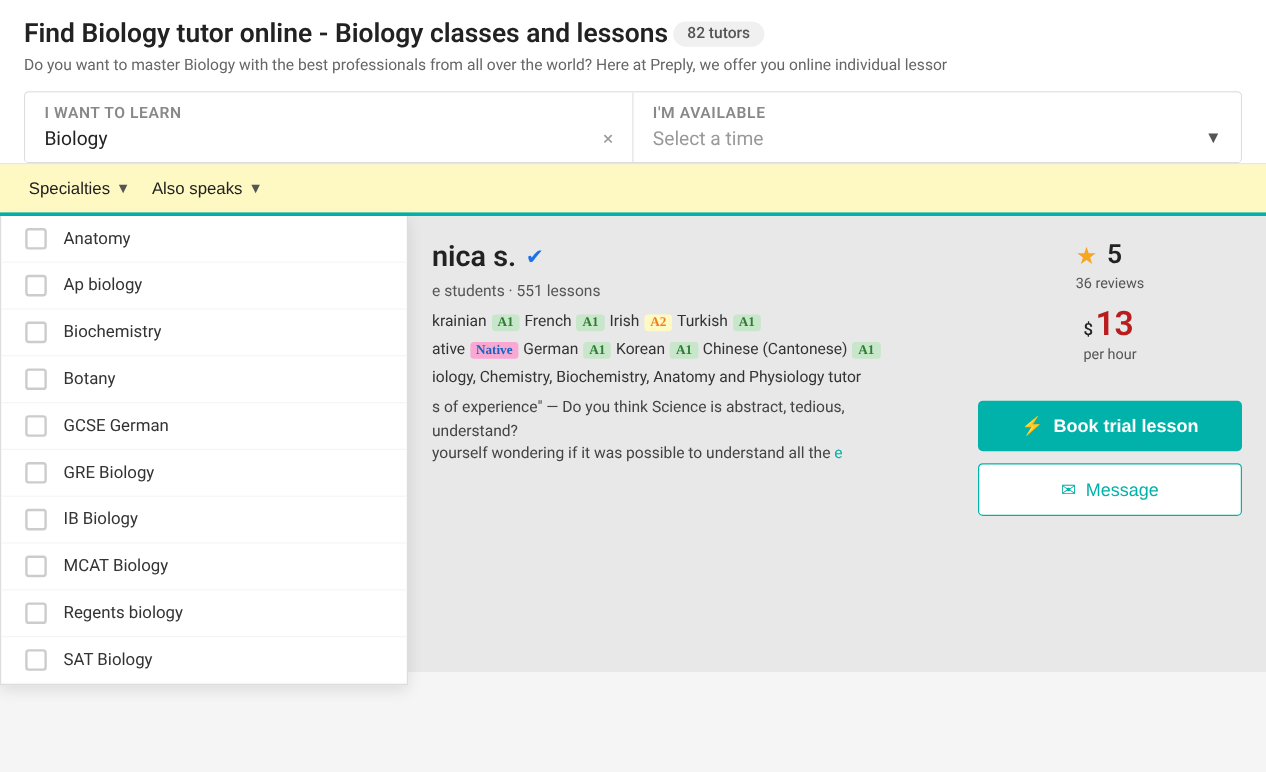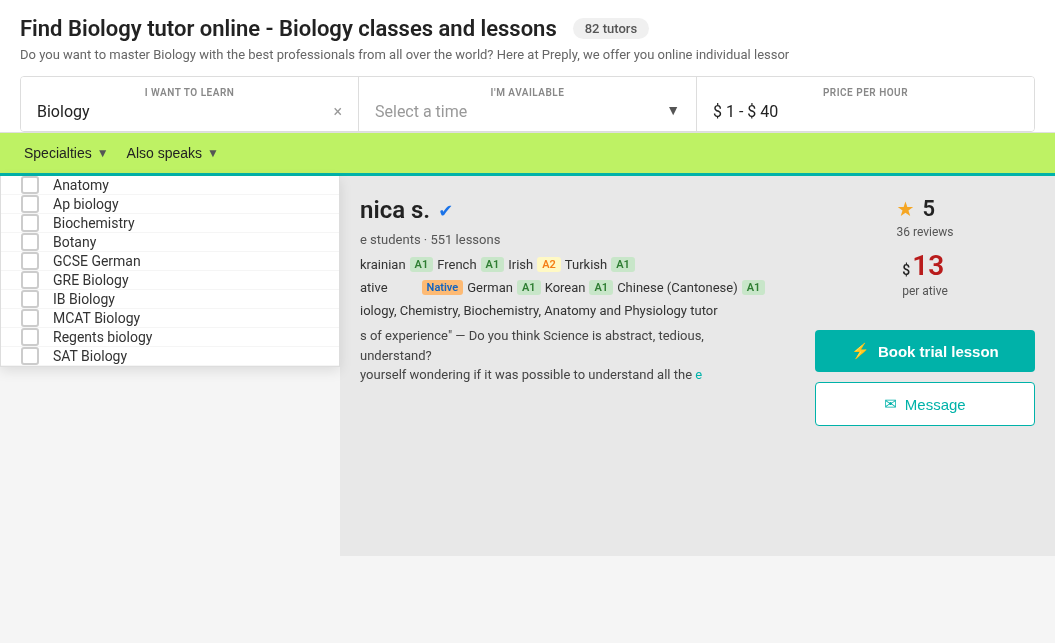--- a/index.html
+++ b/index.html
@@ -14,21 +14,21 @@
     
     .page-header {
       background: #fff;
       padding: 16px 20px 0 20px;
       border-bottom: 1px solid #e0e0e0;
     }
 
     .title-row {
       display: flex;
       align-items: center;
-      gap: 16px;
+      gap: 4px;
       margin-bottom: 6px;
     }
 
     .page-title {
       font-size: 22px;
       font-weight: 600;
       color: #222;
     }
 
     .tutor-count-badge {
@@ -60,27 +60,26 @@
       padding: 10px 16px;
       border-right: 1px solid #ddd;
       background: #fff;
     }
 
     .filter-section:last-child {
       border-right: none;
     }
 
     .filter-label {
-      font-size: 10px;
+      font-size: 13px;
       color: #888;
       font-weight: 600;
       text-transform: uppercase;
       letter-spacing: 0.5px;
       margin-bottom: 4px;
-      text-align: center;
     }
 
     .filter-input-row {
       display: flex;
       align-items: flex-start;
       justify-content: space-between;
     }
 
     .filter-value {
       font-size: 16px;
@@ -94,21 +93,21 @@
       font-weight: 400;
     }
 
     .filter-arrow {
       color: #555;
       font-size: 14px;
     }
 
     
     .specialties-bar {
-      background: #bef264;
+      background: #fef9c3;
       padding: 10px 20px;
       display: flex;
       gap: 10px;
       border-bottom: 3px solid #00b2a9;
     }
 
     .specialties-btn {
       display: flex;
       align-items: center;
       gap: 5px;
@@ -160,21 +159,21 @@
     }
     .dropdown-scroll-area::-webkit-scrollbar-thumb {
       background: #ccc;
       border-radius: 4px;
     }
 
     .checkbox-item {
       display: flex;
       align-items: center;
       gap: 14px;
-      padding: 0 20px;
+      padding: 10px 20px;
       cursor: pointer;
       border-bottom: 1px solid #f5f5f5;
     }
 
     .checkbox-box {
       width: 18px;
       height: 18px;
       border: 2px solid #ccc;
       border-radius: 3px;
       flex-shrink: 0;
@@ -243,25 +242,26 @@
       align-items: flex-end;
       font-size: 13px;
       color: #333;
     }
 
     .lang-badge {
       border-radius: 3px;
       padding: 1px 5px;
       font-size: 11px;
       font-weight: 600;
+      font-family: Liberation Serif, serif;
     }
 
     .lang-a1 { background: #c8e6c9; color: #2e7d32; }
     .lang-a2 { background: #fff9c4; color: #f57f17; }
-    .lang-native { background: #fdba74; color: #1565c0; margin-left: 30px; }
+    .lang-native { background: #f9a8d4; color: #1565c0; }
 
     .subjects-row {
       font-size: 13px;
       color: #333;
       margin-bottom: 8px;
     }
 
     .tutor-description {
       font-size: 13px;
       color: #444;
@@ -390,26 +390,20 @@
         <span class="filter-clear">×</span>
       </div>
     </div>
     <div class="filter-section">
       <div class="filter-label">I'M AVAILABLE</div>
       <div class="filter-input-row">
         <span class="filter-value" style="color:#999;">Select a time</span>
         <span class="filter-arrow">▼</span>
       </div>
     </div>
-    <div class="filter-section">
-      <div class="filter-label">PRICE PER HOUR</div>
-      <div class="filter-input-row">
-        <span class="filter-value">$ 1 - $ 40</span>
-      </div>
-    </div>
   </div>
 </div>
 
 <div class="specialties-bar">
   <button class="specialties-btn">
     <span>Specialties</span>
     <span class="chevron">▼</span>
   </button>
   <button class="specialties-btn">
     <span>Also speaks</span>
@@ -521,21 +515,21 @@
               <span>36</span>
               <span>reviews</span>
             </div>
           </div>
 
           <div class="price-block">
             <div class="price-row">
               <span class="price-dollar">$</span>
               <span class="price-number">13</span>
             </div>
-            <div class="per-hour-text">per ative</div>
+            <div class="per-hour-text">per hour</div>
           </div>
 
           <button class="btn-trial">
             <span>⚡</span>
             <span>Book trial lesson</span>
           </button>
 
           <button class="btn-message">
             <span>✉</span>
             <span>Message</span>

